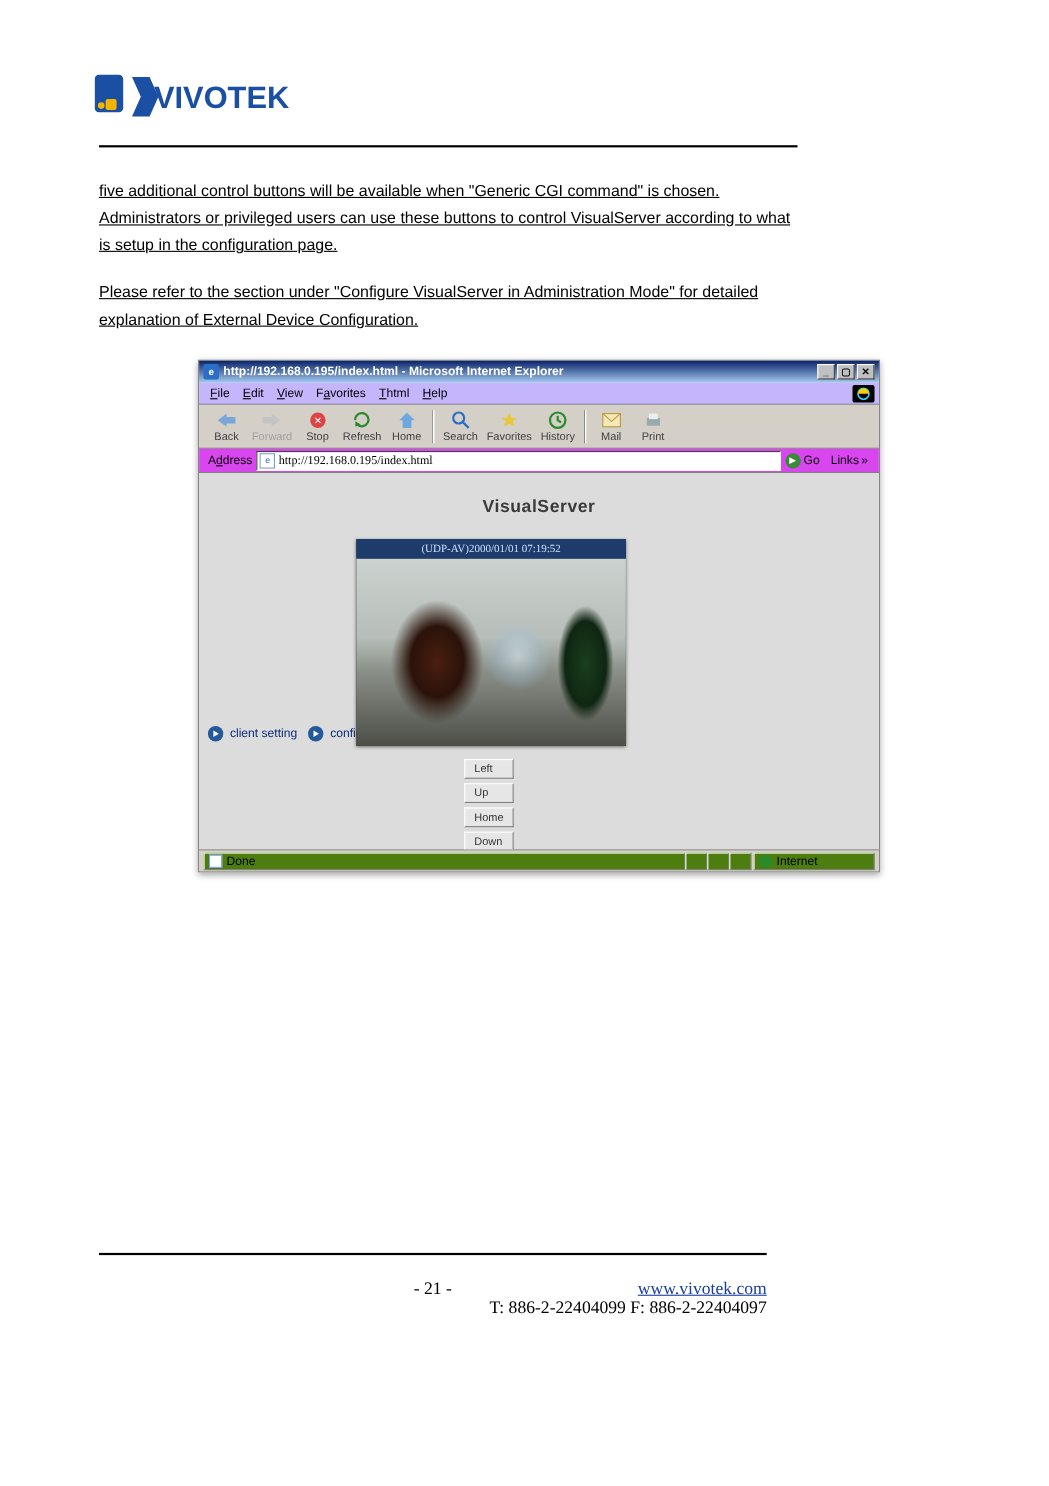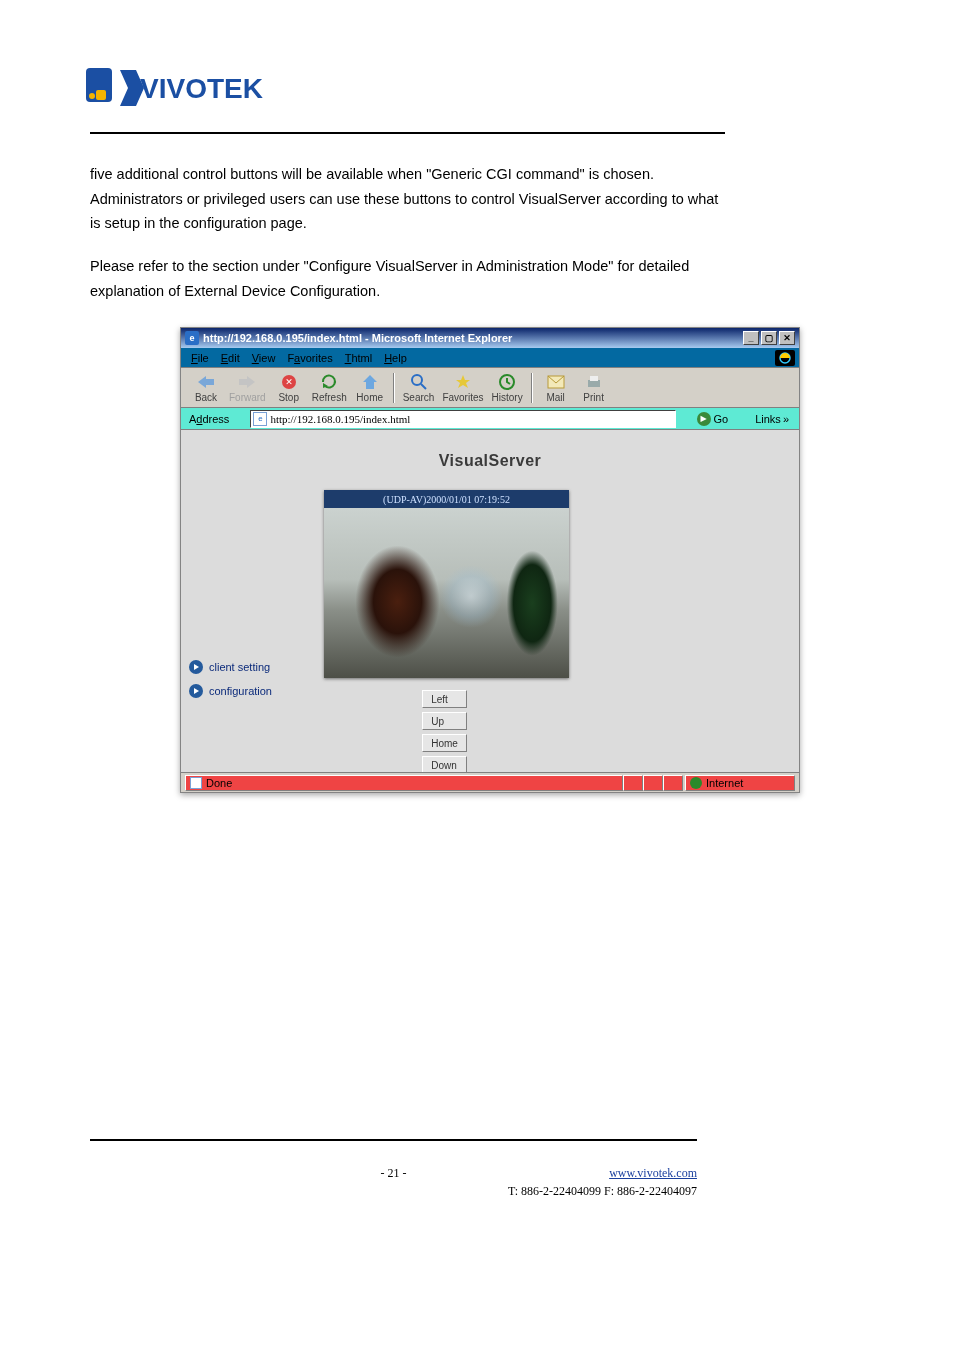--- a/index.html
+++ b/index.html
@@ -12,20 +12,21 @@
     
     .logo { margin:6px 0 20px -4px; }
     .logo svg { display:block; }
     .hr1 { border:0; border-top:2px solid #000; margin:12px 0 28px 0; }
     
     .body-text {
       font-family:Verdana,Arial,sans-serif;
       font-size:14.5px; line-height:1.7; color:#000;
       margin:0 0 18px 0;
       text-align:left;
+      text-decoration:underline;
     }
     .body-text.last { margin-bottom:24px; }
     
     .link { text-decoration:underline; cursor:pointer; }
     
     .shot-wrap { margin:10px 0 28px 90px; }
     .shot {
       width:620px; height:466px;
       background:#fff;
       box-shadow:0 2px 6px rgba(0,0,0,0.35);
@@ -50,21 +51,21 @@
     .titlebar .spacer { flex:1; }
     .titlebar .winbtn {
       width:16px; height:14px; margin-left:2px;
       background:#c0c0c0; border:1px solid #fff;
       border-right-color:#404040; border-bottom-color:#404040;
       display:flex; align-items:center; justify-content:center;
       color:#000; font-size:9px; cursor:default;
     }
     
     .menubar {
-      height:20px; background:#0369a1;
+      height:20px; background:#c4b5fd;
       display:flex; align-items:center; padding:0 4px;
       border-bottom:1px solid #808080;
     }
     .menubar .menu {
       padding:2px 6px; cursor:default; font-size:11px; color:#000;
     }
     .menubar .menu u { text-decoration:underline; }
     .menubar .ie-logo {
       margin-left:auto; width:20px; height:16px;
       background:#000; border-radius:2px;
@@ -81,24 +82,24 @@
       display:flex; flex-direction:column; align-items:center;
       min-width:38px; padding:1px 4px; cursor:default;
       color:#404040;
     }
     .tbtn.disabled { color:#a0a0a0; }
     .tbtn .ticon { width:22px; height:20px; display:flex; align-items:center; justify-content:center;}
     .tbtn .tlabel { font-size:10px; line-height:1; margin-top:1px; }
     .tsep { width:2px; height:30px; background:linear-gradient(90deg,#808080 0,#808080 1px,#fff 1px,#fff 2px); margin:0 4px;}
     
     .addrbar {
-      height:22px; background:#5eead4;
+      height:22px; background:#d946ef;
       display:flex; align-items:center; padding:0 4px;
       border-bottom:1px solid #808080;
-      gap:17px;
+      gap:0;
     }
     .addrbar .albl { font-size:11px; padding:0 4px; }
     .addrbar .ainput {
       flex:1; height:18px; background:#fff;
       border:1px solid #808080; border-right-color:#fff; border-bottom-color:#fff;
       border-top-color:#404040; border-left-color:#404040;
       display:flex; align-items:center; padding:0 2px; gap:3px;
     }
     .addrbar .ainput .pgicon {
       width:14px;height:14px;background:#fff;border:1px solid #7aa1d6;
@@ -121,21 +122,21 @@
       position:absolute; inset:0; background:#dcdcdc;
     }
     .vs-title {
       text-align:center; font-weight:bold; color:#3a3a3a;
       font-family:Arial,sans-serif; font-size:16px;
       padding:22px 0 10px 0; letter-spacing:0.5px;
     }
     
     .sidebar {
       position:absolute; left:8px; top:230px;
-      display:flex; flex-direction:column; gap:10px;text-align:right;
+      display:flex; gap:10px;text-align:right;
     }
     .sidebar .sitem {
       display:flex; align-items:center; gap:6px;
       font-size:11px; color:#0b2a7a; cursor:pointer;
     }
     .sidebar .sitem .bullet {
       width:14px;height:14px;border-radius:50%;
       background:#245a9c;display:flex;align-items:center;justify-content:center;
     }
     .sidebar .sitem .bullet svg{width:8px;height:8px;}
@@ -179,38 +180,38 @@
     .statusbar {
       height:20px; background:#d4d0c8;
       border-top:1px solid #808080;
       display:flex; align-items:center; font-size:11px;
       padding:0 4px;
     }
     .statusbar .scell {
       height:16px; border:1px solid #808080;
       border-top-color:#fff; border-left-color:#fff;
       display:flex; align-items:center; padding:0 4px;
-      background:#ef4444;
+      background:#4d7c0f;
     }
     .statusbar .scell.main { flex:1; gap:4px; }
     .statusbar .scell.net { width:110px; gap:4px; margin-left:2px;}
     .statusbar .pgicon-sm{width:12px;height:12px;background:#fff;border:1px solid #7aa1d6;}
     .statusbar .neticon{width:12px;height:12px;border-radius:50%;background:#2a8a2a;}
     
     .below-para {
       font-family:Verdana,Arial,sans-serif;
       font-size:14.5px; line-height:1.7; color:#000;
       margin-top:4px;
     }
     
     .hr2 { border:0; border-top:2px solid #000; position:absolute; left:90px; right:90px; bottom:210px; }
     .footer {
       position:absolute; left:90px; right:90px; bottom:170px;
       display:flex; justify-content:space-between; align-items:flex-start;
-      font-size:12px; color:#000;
+      font-size:16px; color:#000;
     }
     .footer .pg { margin:0 auto; }
     .footer .ww { color:#1a3f9e; text-decoration:underline; position:absolute; right:0;}
     .footer .tel { position:absolute; right:0; top:18px;}
   </style>
 </head>
 <body>
 
 <div class="page">
 

